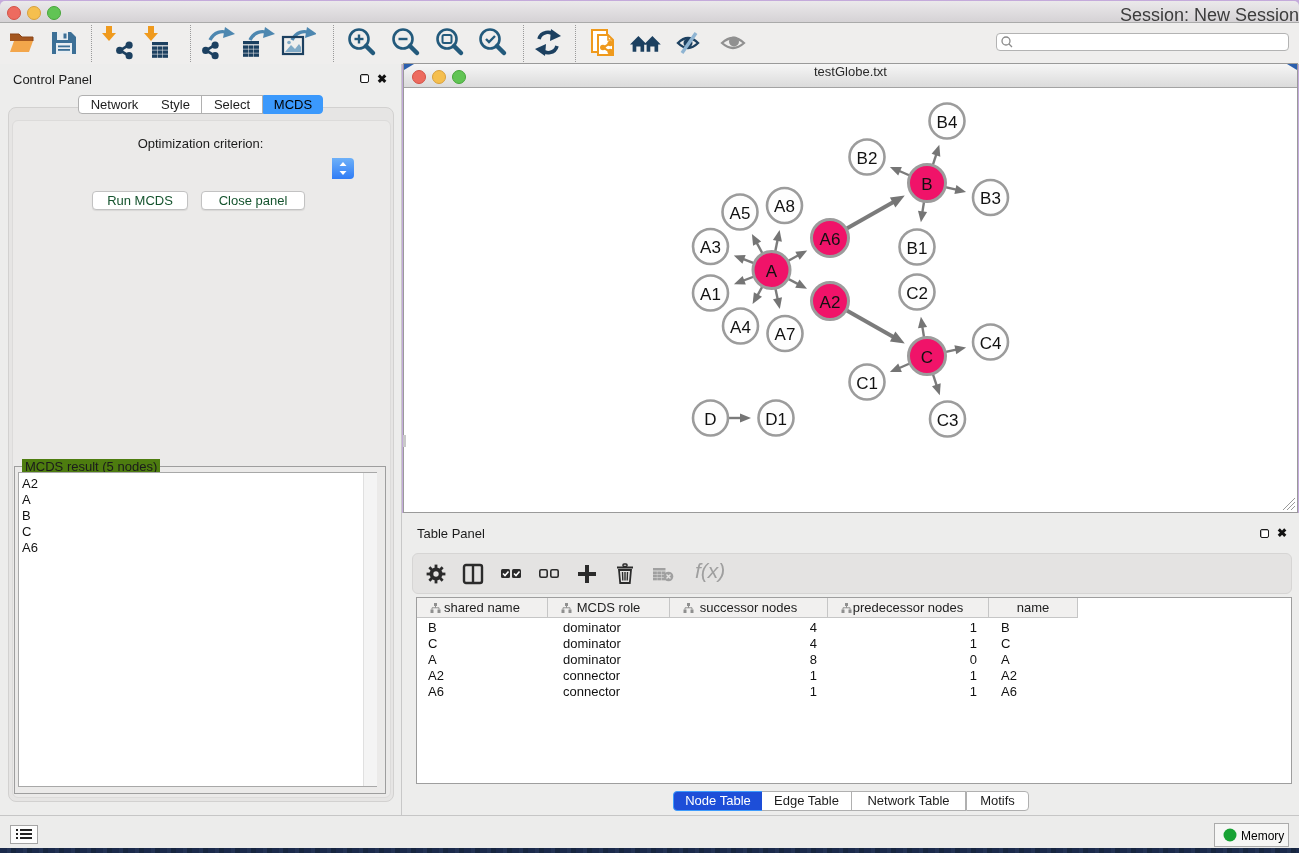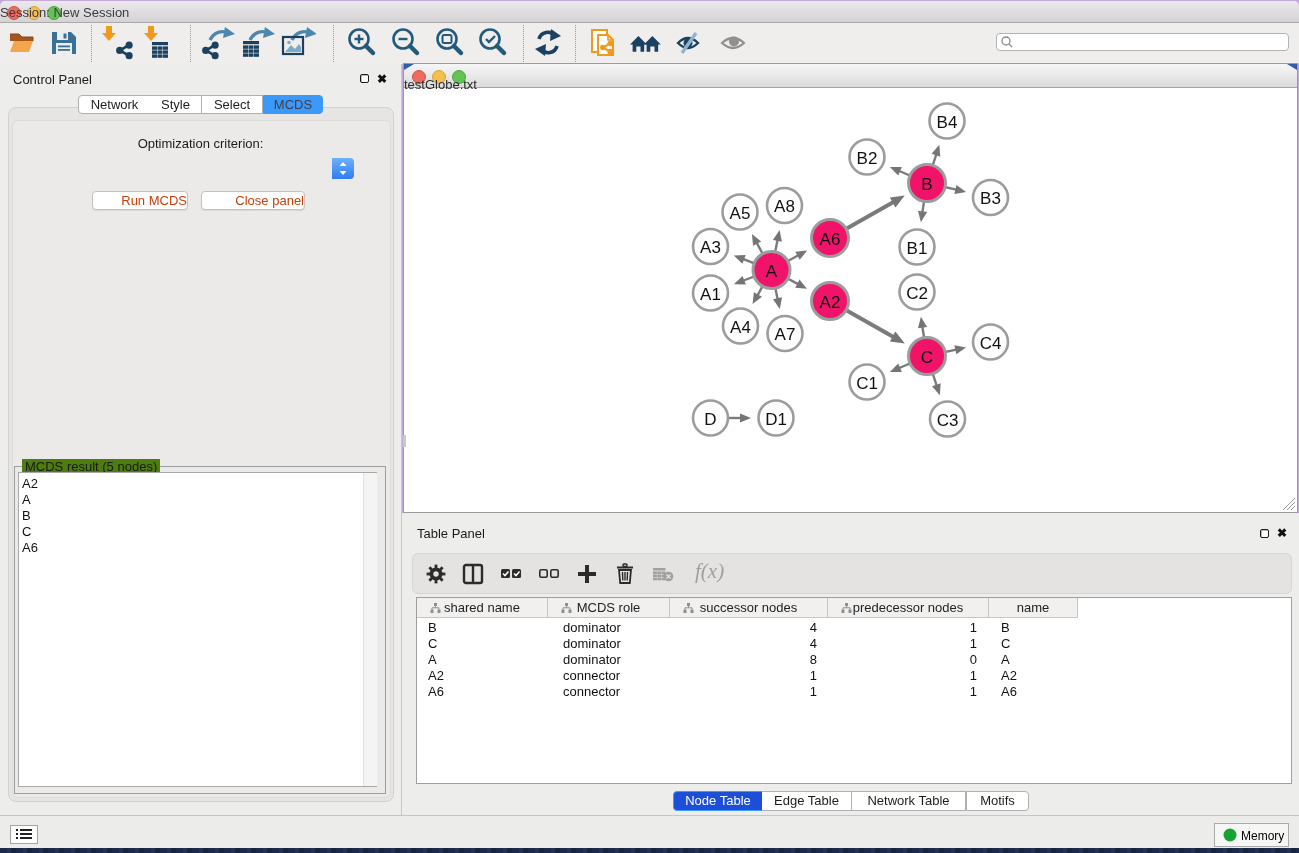--- a/index.html
+++ b/index.html
@@ -1,40 +1,40 @@
 <!DOCTYPE html>
 <html><head><meta charset="utf-8"><style>
 html,body{margin:0;padding:0}
 body{width:1299px;height:853px;position:relative;overflow:hidden;background:#c4aadb;font-family:"Liberation Sans",sans-serif;-webkit-font-smoothing:antialiased}
 .abs{position:absolute}
 #titlebar{left:0;top:1px;width:1299px;height:21px;background:linear-gradient(#ebe9eb,#d5d2d5);border-radius:5px 5px 0 0;border-bottom:1px solid #aaa}
-#title{width:100%;text-align:left;top:4px;font-size:13px;color:#3c3c3c}
+#title{width:100%;text-align:right;top:4px;font-size:18px;color:#3c3c3c}
 .tl{width:12px;height:12px;border-radius:50%;top:5px}
 #toolbar{left:0;top:23px;width:1299px;height:41px;background:#efeeed;border-bottom:1px solid #bcbcbc}
 .sep{top:2px;height:37px;width:0;border-left:1px dotted #9a9a9a}
 #searchbox{left:996px;top:10px;width:291px;height:16px;background:#fff;border:1px solid #b3b3b3;border-radius:4px}
 #cpanel{left:0;top:64px;width:401px;height:751px;background:#ededec;border-right:1px solid #c8c8c8}
 .paneltitle{font-size:13px;color:#1c1c1c}
 .floatbtn{width:7px;height:7px;border:1.5px solid #1a1a1a;border-radius:2px;background:#fff;box-shadow:inset 1px 1px 0 #bbb}
 .closex{font-size:12px;font-weight:bold;color:#111}
 .tab{z-index:3;height:17px;border:1px solid #b0b0b0;background:#fff;font-size:13px;color:#1c1c1c;text-align:center;line-height:17px}
-.tabsel{background:#3b99fc;color:#404040;border-color:#3b99fc}
+.tabsel{background:#3b99fc;color:#000000;border-color:#3b99fc}
 #tabpanel{left:8px;top:43px;width:384px;height:693px;background:#e6e5e4;border:1px solid #d2d1d0;border-radius:8px}
 #tabinner{left:12px;top:56px;width:377px;height:676px;background:#ebeae9;border:1px solid #dcdbda;border-radius:6px}
 #optlabel{left:0;top:72px;width:401px;text-align:center;font-size:13px;color:#1b1b1b}
 #dropdown{left:44px;top:94px;width:276px;height:19px;background:#fff;border:1px solid #b2b2b2;border-radius:4px;font-size:13px;color:#1b1b1b;line-height:19px;padding-left:11px;box-sizing:content-box}
 #ddbtn{left:332px;top:94px;width:22px;height:21px;background:linear-gradient(#6eb1f8,#2f7cf6);border-radius:0 4px 4px 0}
-.btn{height:17px;background:#fff;border:1px solid #c2c2c2;border-radius:4px;font-size:13px;color:#c2410c;text-align:right;line-height:17px;box-shadow:0 1px 1px rgba(0,0,0,0.08)}
+.btn{height:17px;background:#fff;border:1px solid #c2c2c2;border-radius:4px;font-size:13px;color:#14532d;text-align:center;line-height:17px;box-shadow:0 1px 1px rgba(0,0,0,0.08)}
 #groupbox{left:14px;top:402px;width:370px;height:326px;border:1px solid #9e9e9e}
 #grouplabel{left:22px;top:395px;background:#4d7c0f;padding:0 3px;font-size:13px;color:#1b1b1b}
 #mcdslist{left:18px;top:408px;width:359px;height:315px;background:#fff;border:1px solid #a8a8a8;font-size:13px;color:#111;line-height:16px;padding:3px 0 0 3px;box-sizing:border-box}
 #listscroll{left:363px;top:409px;width:13px;height:313px;background:#f4f4f4;border-left:1px solid #e0e0e0}
 #gwin{left:403px;top:63px;width:895px;height:450px;background:#fff;border:1px solid #9a9a9a;box-sizing:border-box}
 #gtitle{left:0;top:0;width:893px;height:23px;background:linear-gradient(#f6f6f6,#dbdbdb);border-bottom:1px solid #a3a3a3}
-#gtitletext{width:100%;top:13px;font-size:13px;color:#2a2a2a}
+#gtitletext{width:100%;text-align:center;top:0;font-size:13px;color:#2a2a2a}
 #tpanel{left:402px;top:513px;width:897px;height:302px;background:#ededec}
 #ttoolbar{left:10px;top:40px;width:878px;height:39px;background:#e4e3e2;border:1px solid #d6d5d4;border-radius:6px}
 #ttable{left:14px;top:84px;width:874px;height:185px;background:#fff;border:1px solid #9e9e9e}
 #thead{left:0;top:0;width:660px;height:19px;background:#f1f0ef;border-bottom:1px solid #c6c6c6;border-right:1px solid #c6c6c6}
 .hcell{top:0;height:19px;border-right:1px solid #c6c6c6;font-size:13px;color:#222;text-align:center;line-height:19px}
 .trow{font-size:13px;color:#111}
 .num{text-align:right}
 .btab{z-index:3;height:18px;border:1px solid #b0b0b0;background:#fff;font-size:13px;color:#1c1c1c;text-align:center;line-height:18px}
 .btabsel{background:#1d4ed8;color:#fff;border-color:#3d9bfd}
 #statusbar{left:0;top:815px;width:1299px;height:33px;background:#ececeb;border-top:1px solid #c6c6c6}
@@ -375,21 +375,21 @@
           <rect x="0.0" y="8.4" width="5" height="3.4"></rect>
           <rect x="5.5" y="8.4" width="5" height="3.4"></rect>
           <rect x="11.0" y="8.4" width="5" height="3.4"></rect>
           <rect x="0.0" y="12.4" width="5" height="3.4"></rect>
           <rect x="5.5" y="12.4" width="5" height="3.4"></rect>
           <rect x="11.0" y="12.4" width="5" height="3.4"></rect>
         </g>
         <circle cx="17.5" cy="14.5" r="4.8" fill="#a0a0a0"></circle>
         <path d="M15.5 12.5 l4 4 M19.5 12.5 l-4 4" stroke="#e4e3e2" stroke-width="1.4"></path>
       </svg>
-<div class="abs" style="left:282px;top:5px;font-family:Liberation Serif, serif;font-style:italic;font-size:21px;color:#9f9f9f">f(x)</div>
+<div class="abs" style="left:282px;top:5px;font-family:Liberation Sans, sans-serif;font-style:italic;font-size:21px;color:#9f9f9f">f(x)</div>
     </div>
   <div class="abs" id="ttable">
     <div class="abs" id="thead">
       <div class="abs hcell" style="left:0px;width:130px"><svg class="abs" style="left:13px;top:5px" width="11" height="10" viewBox="0 0 11 10">
             <g fill="#8f8f8f">
               <rect x="4" y="0" width="3" height="3"></rect>
               <rect x="0.5" y="6.5" width="3" height="3.5"></rect>
               <rect x="7.5" y="6.5" width="3" height="3.5"></rect>
             </g>
             <path d="M5.5 3 V4.8 M2 6.5 V4.8 H9 V6.5" stroke="#8f8f8f" stroke-width="1" fill="none"></path>

